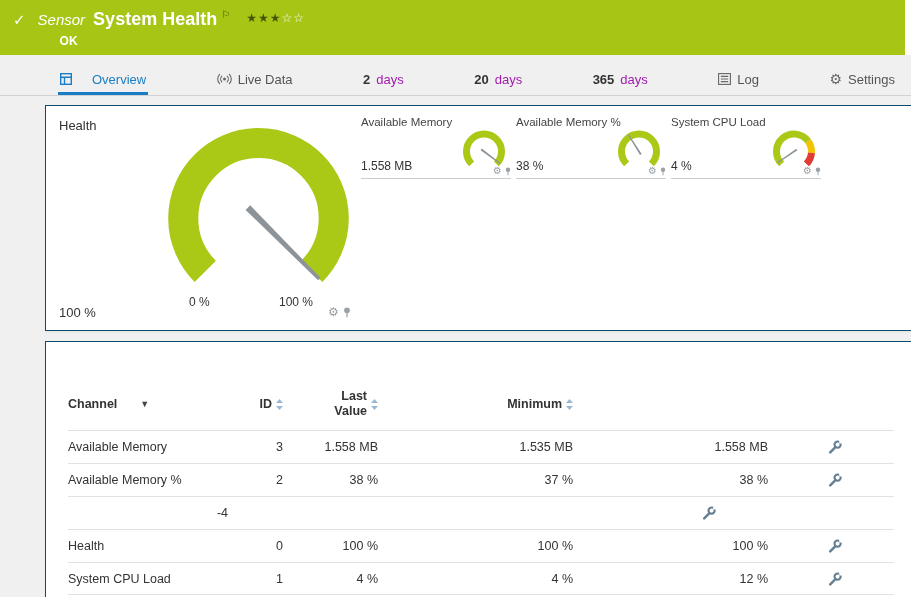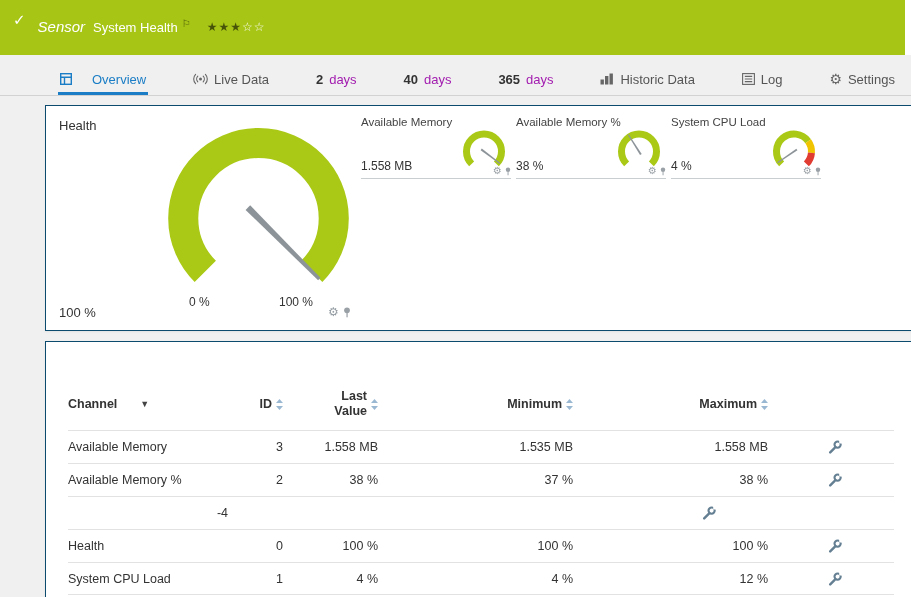--- a/index.html
+++ b/index.html
@@ -5,24 +5,24 @@
   * { margin:0; padding:0; box-sizing:border-box; }
   html,body { background:#e9e9e9; }
   .page { position:relative; width:911px; height:597px; background:#f0f0f0;
           font-family:"Liberation Sans","DejaVu Sans",sans-serif; color:#333; overflow:hidden; }
 
   
   .topbar { position:absolute; left:0; top:0; width:905px; height:55px; background:#a6c514;
             display:flex; align-items:flex-start; padding:9px 0 0 13px; }
   .right-strip { position:absolute; right:0; top:0; width:6px; height:55px; background:#ffffff; }
   .check { color:#fff; font-size:15px; font-weight:bold; margin-top:2px; }
-  .titleblock { margin-left:12px;margin-top:9px; }
+  .titleblock { margin-left:12px; }
   .titleline { display:flex; align-items:baseline; }
   .kind { color:#fff; font-style:italic; font-size:15px; }
-  .sensor-title { color:#fff; font-weight:normal; font-size:13px; margin-left:8px; }
+  .sensor-title { color:#fff; font-weight:bold; font-size:18px; margin-left:8px; }
   .flag { font-size:10px; color:rgba(0,0,0,.55); margin-left:4px; align-self:flex-start; }
   .stars { margin-left:16px; font-size:12px; letter-spacing:1px; align-self:flex-start; margin-top:2px; }
   .stars .on  { color:rgba(0,0,0,.58); }
   .stars .off { color:rgba(255,255,255,.92); }
   .statusline { color:#fff; font-weight:bold; font-size:12px; margin:4px 0 0 22px; }
 
   
   .tabbar { position:absolute; left:0; right:0; top:66px; height:30px; display:flex;
             justify-content:space-between; align-items:stretch; padding:0 14px 0 58px;
             border-bottom:1px solid #d2d2d2; }
@@ -83,20 +83,21 @@
 
   <header class="topbar">
     <span class="check">✓</span>
     <div class="titleblock">
       <div class="titleline">
         <span class="kind">Sensor</span>
         <span class="sensor-title">System Health</span>
         <span class="flag">⚐</span>
         <span class="stars"><span class="on">★★★</span><span class="off">☆☆</span></span>
       </div>
+      <div class="statusline">OK</div>
     </div>
   </header>
   <div class="right-strip"></div>
 
   <nav class="tabbar">
     <div class="tab active">
       <span class="ticon">
         <svg width="12" height="12" viewBox="0 0 12 12">
             <rect x="0.7" y="0.7" width="10.6" height="10.6" fill="none" stroke="currentColor" stroke-width="1.4"></rect>
             <path d="M0.7 4.2 H11.3 M4.5 4.2 V11.3" stroke="currentColor" stroke-width="1.4" fill="none"></path>
@@ -114,39 +115,29 @@
       </span>
       <span class="tlabel">Live Data</span>
     </div>
 
     <div class="tab">
       <span class="tnum">2</span>
       <span class="tlabel dim">days</span>
     </div>
 
     <div class="tab">
-      <span class="tnum">40</span>
+      <span class="tnum">20</span>
       <span class="tlabel dim">days</span>
     </div>
 
     <div class="tab">
       <span class="tnum">365</span>
       <span class="tlabel dim">days</span>
     </div>
 
-    <div class="tab">
-      <span class="ticon">
-        <svg width="14" height="12" viewBox="0 0 14 12">
-            <rect x="0.5" y="6.5" width="3.4" height="5" fill="currentColor"></rect>
-            <rect x="5" y="3" width="3.4" height="8.5" fill="currentColor"></rect>
-            <rect x="9.5" y="0.5" width="3.4" height="11" fill="currentColor"></rect>
-          </svg>
-      </span>
-      <span class="tlabel">Historic Data</span>
-    </div>
 
     <div class="tab">
       <span class="ticon">
         <svg width="13" height="12" viewBox="0 0 13 12">
             <rect x="0.6" y="0.6" width="11.8" height="10.8" fill="none" stroke="currentColor" stroke-width="1.1"></rect>
             <path d="M2.8 3.4 H10.2 M2.8 6 H10.2 M2.8 8.6 H10.2" stroke="currentColor" stroke-width="1.1" fill="none"></path>
           </svg>
       </span>
       <span class="tlabel">Log</span>
     </div>
@@ -258,29 +249,20 @@
         </div>
         <div class="th num">
           <span>Minimum</span>
           <span class="sorticon">
               <svg width="7" height="11" viewBox="0 0 7 11">
                 <path d="M3.5 0 L7 4 H0 Z" fill="#9bb8d3"></path>
                 <path d="M3.5 11 L7 7 H0 Z" fill="#9bb8d3"></path>
               </svg>
             </span>
         </div>
-        <div class="th num">
-          <span>Maximum</span>
-          <span class="sorticon">
-              <svg width="7" height="11" viewBox="0 0 7 11">
-                <path d="M3.5 0 L7 4 H0 Z" fill="#9bb8d3"></path>
-                <path d="M3.5 11 L7 7 H0 Z" fill="#9bb8d3"></path>
-              </svg>
-            </span>
-        </div>
         <div class="th act"></div>
       </div>
 
       <div class="tr">
         <div class="td ch">Available Memory</div>
         <div class="td num">3</div>
         <div class="td num">1.558 MB</div>
         <div class="td num">1.535 MB</div>
         <div class="td num">1.558 MB</div>
         <div class="td act">

